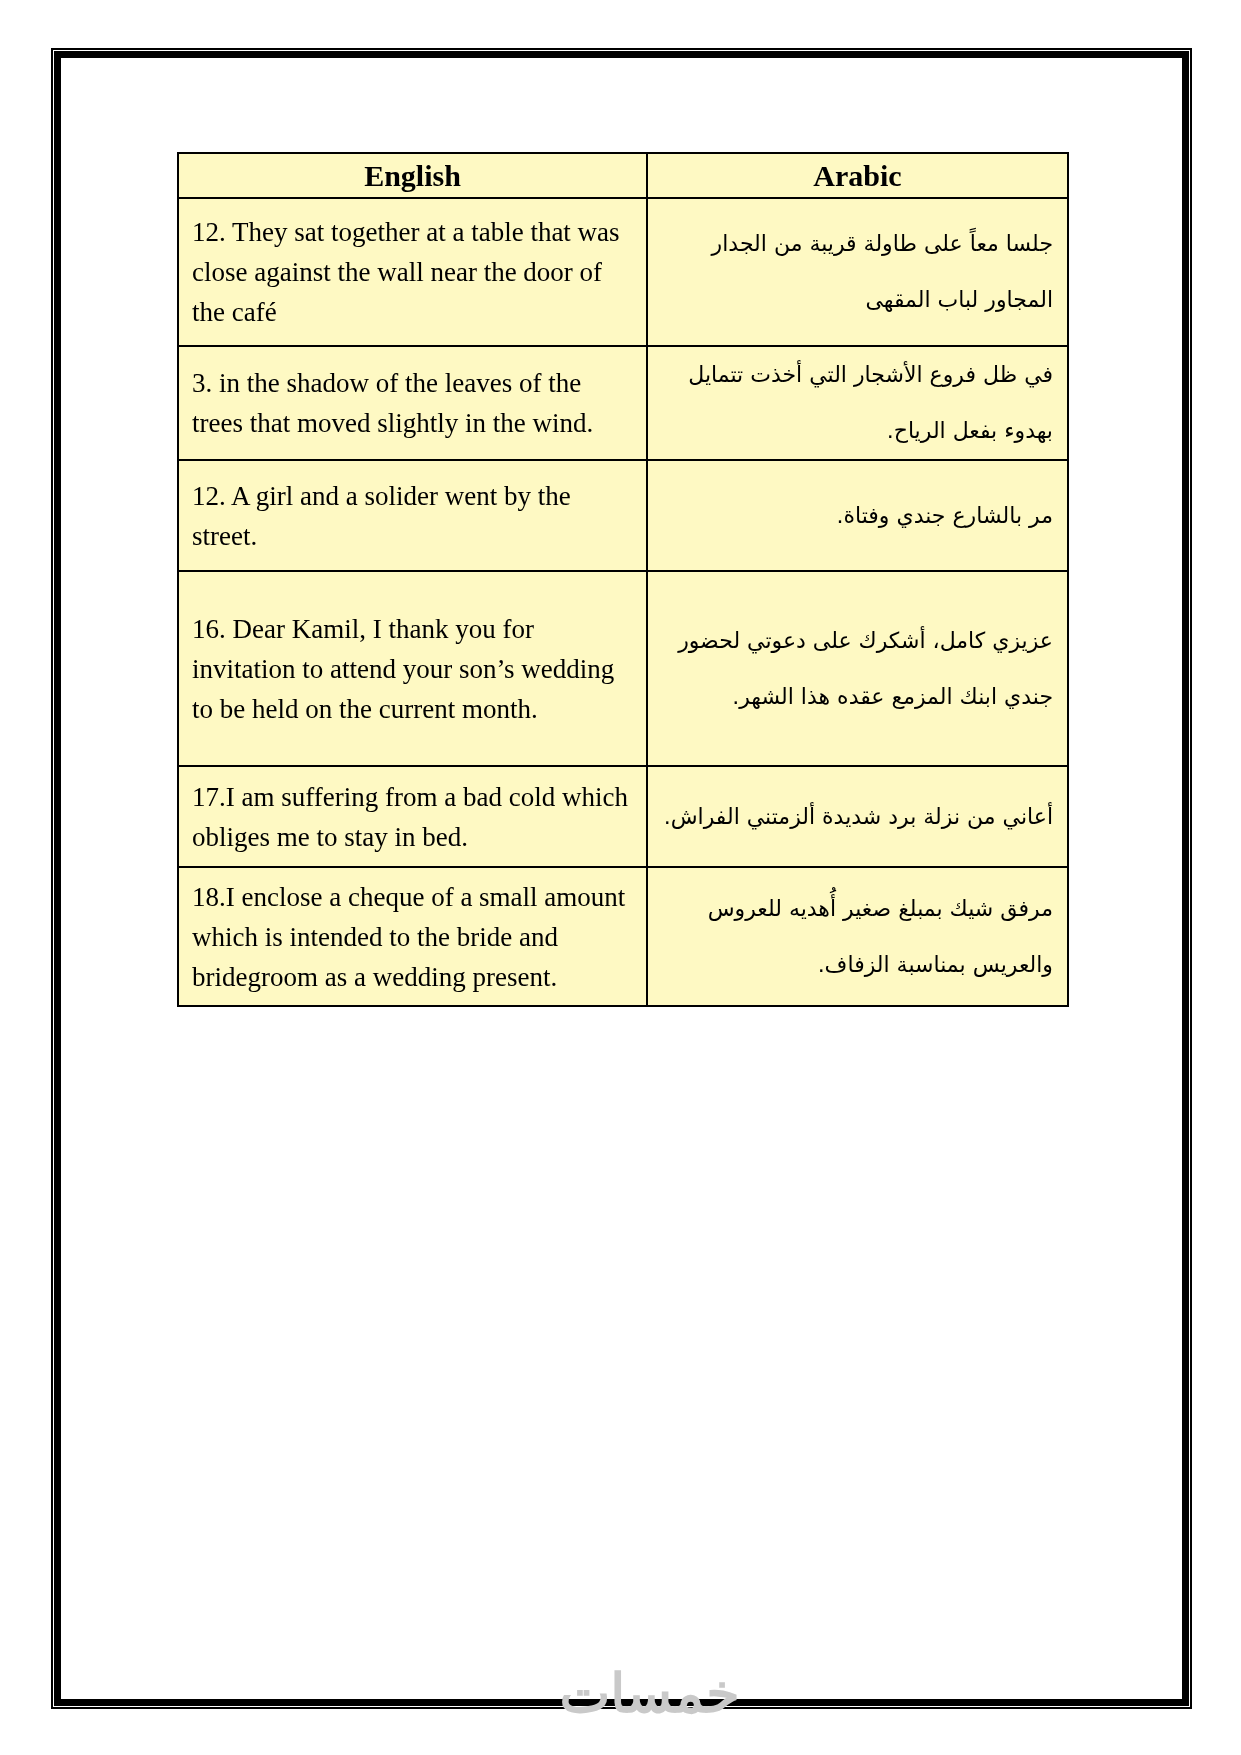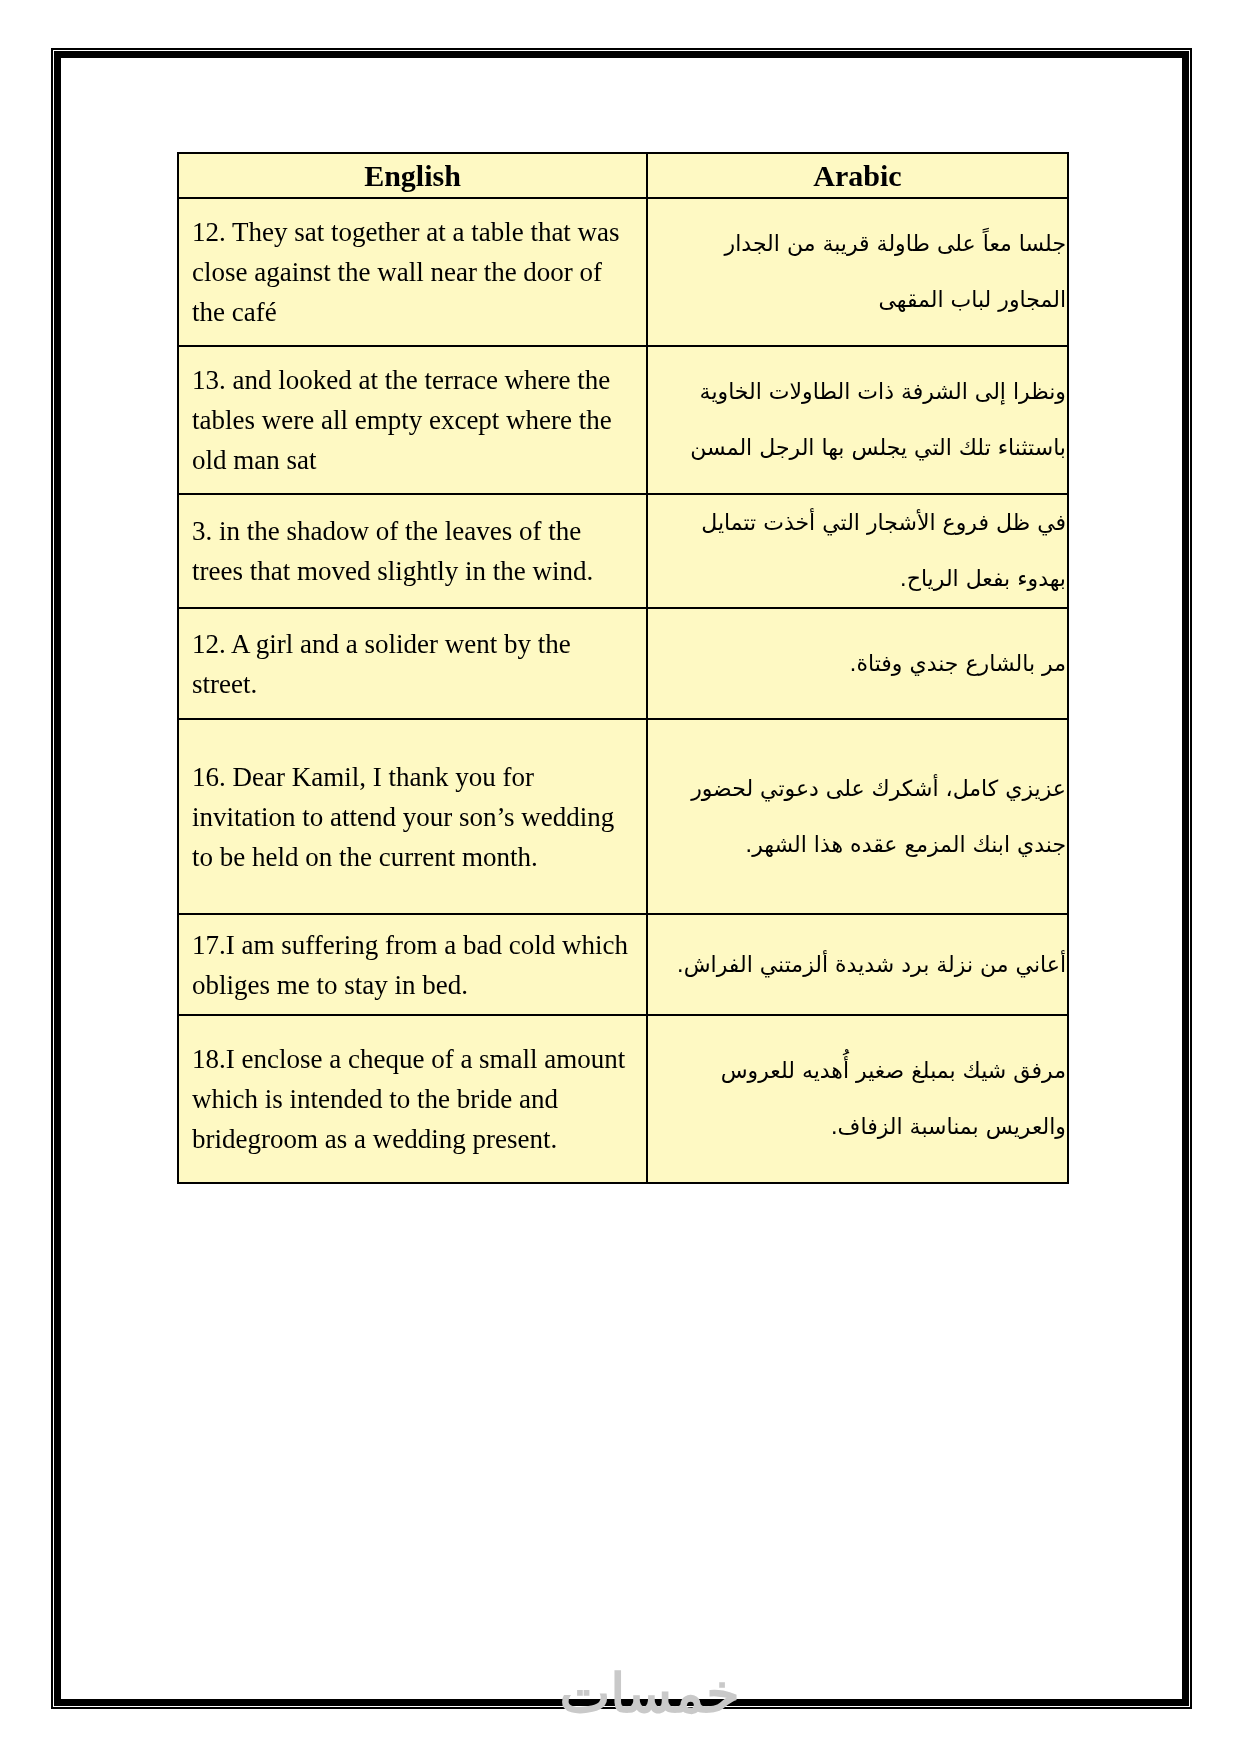--- a/index.html
+++ b/index.html
@@ -55,21 +55,21 @@
     line-height: 40px;
     text-align: left;
     padding: 6px 18px 6px 13px;
     font-family: "Liberation Serif", serif;
   }
   td.ar {
     direction: rtl;
     text-align: right;
     font-size: 22px;
     line-height: 56px;
-    padding: 0 1px 0 10px;
+    padding: 0 14px 0 10px;
     font-family: "DejaVu Sans", sans-serif;
   }
   .watermark {
     position: absolute;
     left: 0;
     width: 100%;
     top: 1662px;
     text-align: center;
     font-family: Liberation Serif, serif;
     font-weight: bold;
@@ -95,41 +95,37 @@
     </colgroup>
     <tbody>
       <tr style="height:45px">
         <th>English</th>
         <th>Arabic</th>
       </tr>
       <tr style="height:148px">
         <td class="en">12. They sat together at a table that was close against the wall near the door of the café</td>
         <td class="ar" lang="ar">جلسا معاً على طاولة قريبة من الجدار المجاور لباب المقهى</td>
       </tr>
-      <tr style="height:148px">
-        <td class="en">13. and looked at the terrace where the tables were all empty except where the old man sat</td>
-        <td class="ar" lang="ar">ونظرا إلى الشرفة ذات الطاولات الخاوية باستثناء تلك التي يجلس بها الرجل المسن</td>
-      </tr>
       <tr style="height:106px">
         <td class="en">3. in the shadow of the leaves of the trees that moved slightly in the wind.</td>
         <td class="ar" lang="ar">في ظل فروع الأشجار التي أخذت تتمايل بهدوء بفعل الرياح.</td>
       </tr>
       <tr style="height:111px">
         <td class="en">12. A girl and a solider went by the street.</td>
         <td class="ar" lang="ar">مر بالشارع جندي وفتاة.</td>
       </tr>
       <tr style="height:195px">
         <td class="en">16. Dear Kamil, I thank you for invitation to attend your son’s wedding to be held on the current month.</td>
         <td class="ar" lang="ar">عزيزي كامل، أشكرك على دعوتي لحضور جندي ابنك المزمع عقده هذا الشهر.</td>
       </tr>
       <tr style="height:101px">
         <td class="en">17.I am suffering from a bad cold which obliges me to stay in bed.</td>
         <td class="ar" lang="ar">أعاني من نزلة برد شديدة ألزمتني الفراش.</td>
       </tr>
-      <tr style="height:168px">
+      <tr style="height:139px">
         <td class="en">18.I enclose a cheque of a small amount which is intended to the bride and bridegroom as a wedding present.</td>
         <td class="ar" lang="ar">مرفق شيك بمبلغ صغير أُهديه للعروس والعريس بمناسبة الزفاف.</td>
       </tr>
     </tbody>
   </table>
 
   <div class="watermark" lang="ar">خمسات</div>
 
 </div>
 

